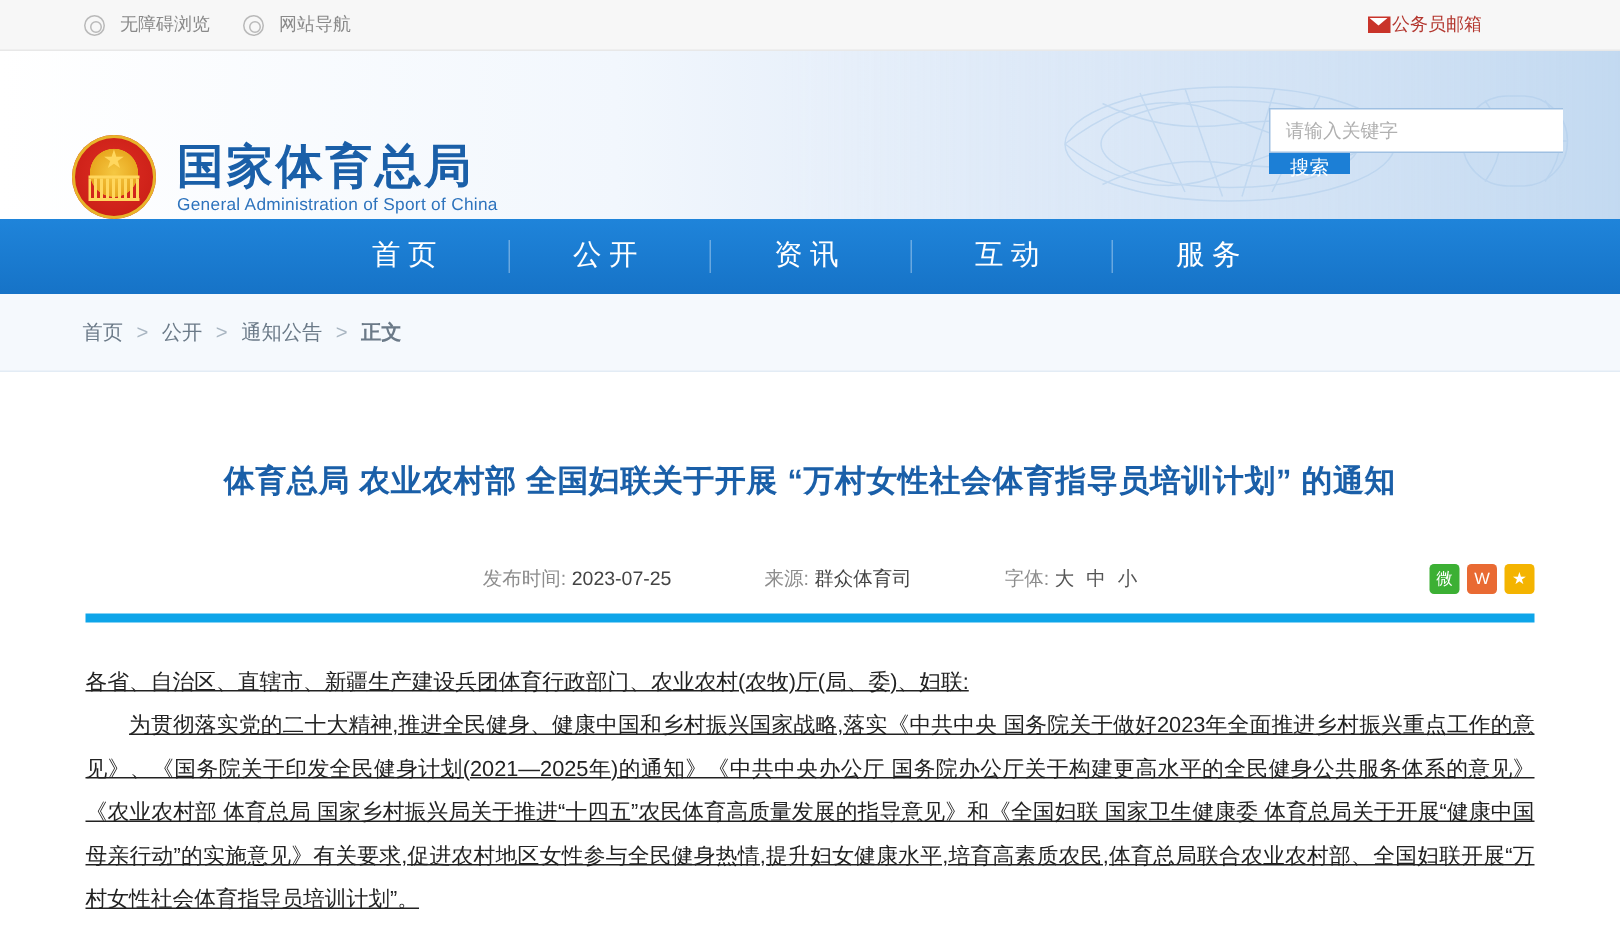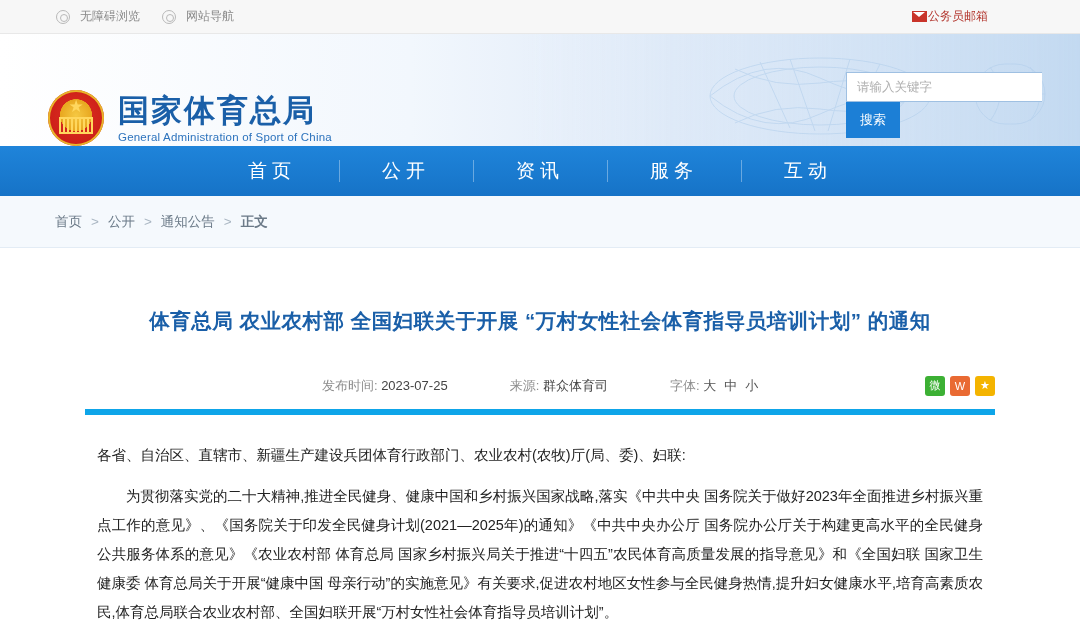--- a/index.html
+++ b/index.html
@@ -141,21 +141,21 @@
     border-right: none;
     background: #fff;
     outline: none;
     padding: 0 10px;
     font-size: 12.5px;
     color: #333;
     font-family: "Liberation Sans", sans-serif;
   }
   .search-input::placeholder { color: #b0b0b0; }
   .search-btn {
-    width: 54px; height: 36px;
+    width: 54px; height: 14px;
     background: #1c7fd6;
     color: #fff;
     border: none;
     font-size: 13px;
     cursor: pointer;
     font-family: "Liberation Sans", sans-serif;
   }
 
   
   .mainnav {
@@ -198,21 +198,21 @@
     display: flex;
     align-items: center;
     gap: 9px;
   }
   .breadcrumb .sep { color: #a9b6c2; }
   .breadcrumb .crumb { cursor: pointer; }
   .breadcrumb .crumb.current { color: #6b7a88; cursor: default; font-weight: bold; }
 
   
   .article {
-    padding: 0 85px;
+    padding: 0 57px;
     background: #fff;
   }
   .article-title {
     text-align: center;
     font-size: 20.5px;
     font-weight: bold;
     color: #1a5fa8;
     line-height: 1.5;
     margin: 58px 10px 0 10px;
     letter-spacing: .5px;
@@ -253,21 +253,21 @@
   .share-weibo { background: #e96a33; }
   .share-fav { background: #f4b400; color: #fff; }
 
   .body-text {
     margin-top: 26px;
     font-size: 14.5px;
     line-height: 29px;
     color: #222;
     text-align: justify;
   }
-  .body-text p { margin: 12px; }
+  .body-text p { margin: 0; text-decoration: underline; }
   .body-text p.indent { text-indent: 2em; }
 </style>
 </head>
 <body>
 
 <div class="topbar">
   <div class="topbar-left">
     <div class="topbar-item">
       <span class="circ-icon"></span>
       <span>无障碍浏览</span>
@@ -316,22 +316,22 @@
   <div class="search-box">
     <input class="search-input" type="text" placeholder="请输入关键字" style="">
     <button class="search-btn">搜索</button>
   </div>
 </div>
 
 <div class="mainnav">
   <div class="nav-item">首页</div>
   <div class="nav-item">公开</div>
   <div class="nav-item">资讯</div>
+  <div class="nav-item">互动</div>
   <div class="nav-item">服务</div>
-  <div class="nav-item">互动</div>
 </div>
 
 <div class="breadcrumb-wrap">
   <div class="breadcrumb">
     <span class="crumb">首页</span>
     <span class="sep">&gt;</span>
     <span class="crumb">公开</span>
     <span class="sep">&gt;</span>
     <span class="crumb">通知公告</span>
     <span class="sep">&gt;</span>

